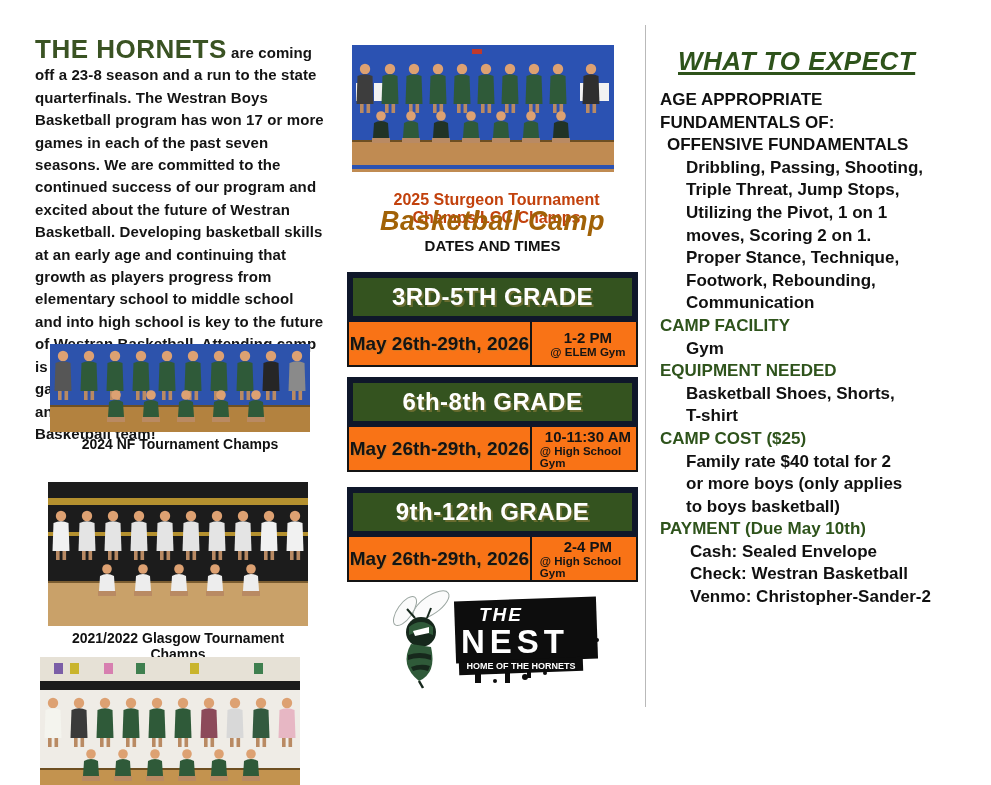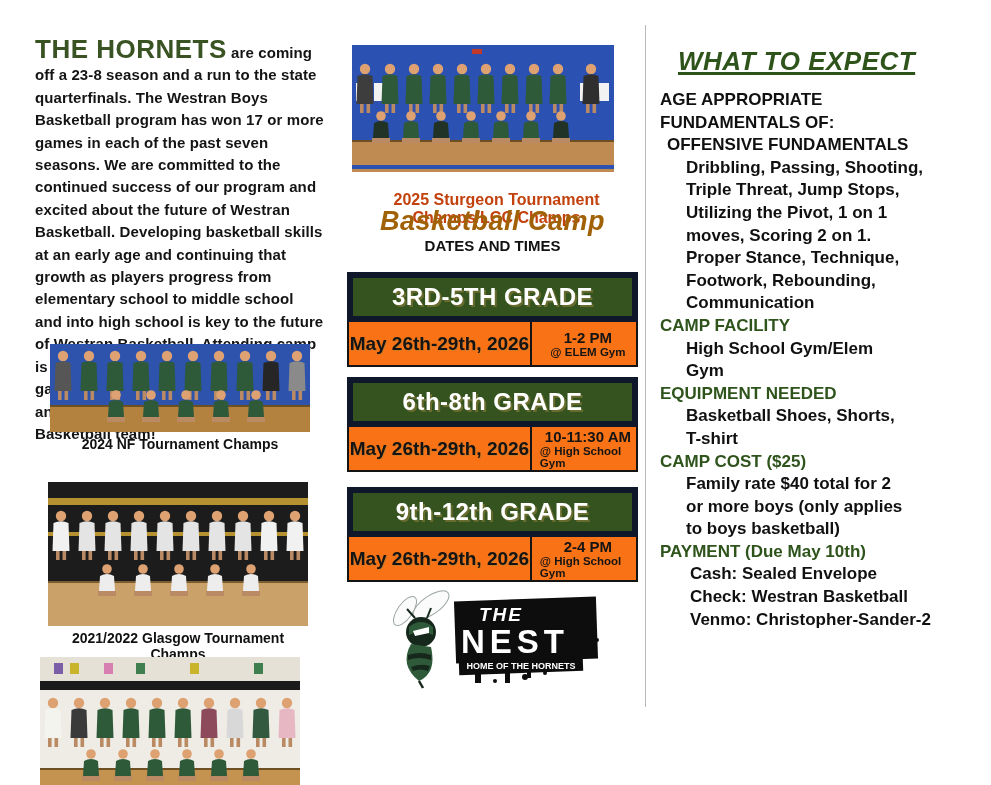--- a/index.html
+++ b/index.html
@@ -280,21 +280,20 @@
   <div class="ln l0">FUNDAMENTALS OF:</div>
   <div class="ln l1">OFFENSIVE FUNDAMENTALS</div>
   <div class="ln l2">Dribbling, Passing, Shooting,</div>
   <div class="ln l2">Triple Threat, Jump Stops,</div>
   <div class="ln l2">Utilizing the Pivot, 1 on 1</div>
   <div class="ln l2">moves, Scoring 2 on 1.</div>
   <div class="ln l2">Proper Stance, Technique,</div>
   <div class="ln l2">Footwork, Rebounding,</div>
   <div class="ln l2">Communication</div>
   <div class="ln l0 g">CAMP FACILITY</div>
-  <div class="ln l2">High School Gym/Elem</div>
   <div class="ln l2">Gym</div>
   <div class="ln l0 g">EQUIPMENT NEEDED</div>
   <div class="ln l2">Basketball Shoes, Shorts,</div>
   <div class="ln l2">T-shirt</div>
   <div class="ln l0 g">CAMP COST ($25)</div>
   <div class="ln l2">Family rate $40 total for 2</div>
   <div class="ln l2">or more boys (only applies</div>
   <div class="ln l2">to boys basketball)</div>
   <div class="ln l0 g">PAYMENT (Due May 10th)</div>
   <div class="ln l3">Cash: Sealed Envelope</div>

